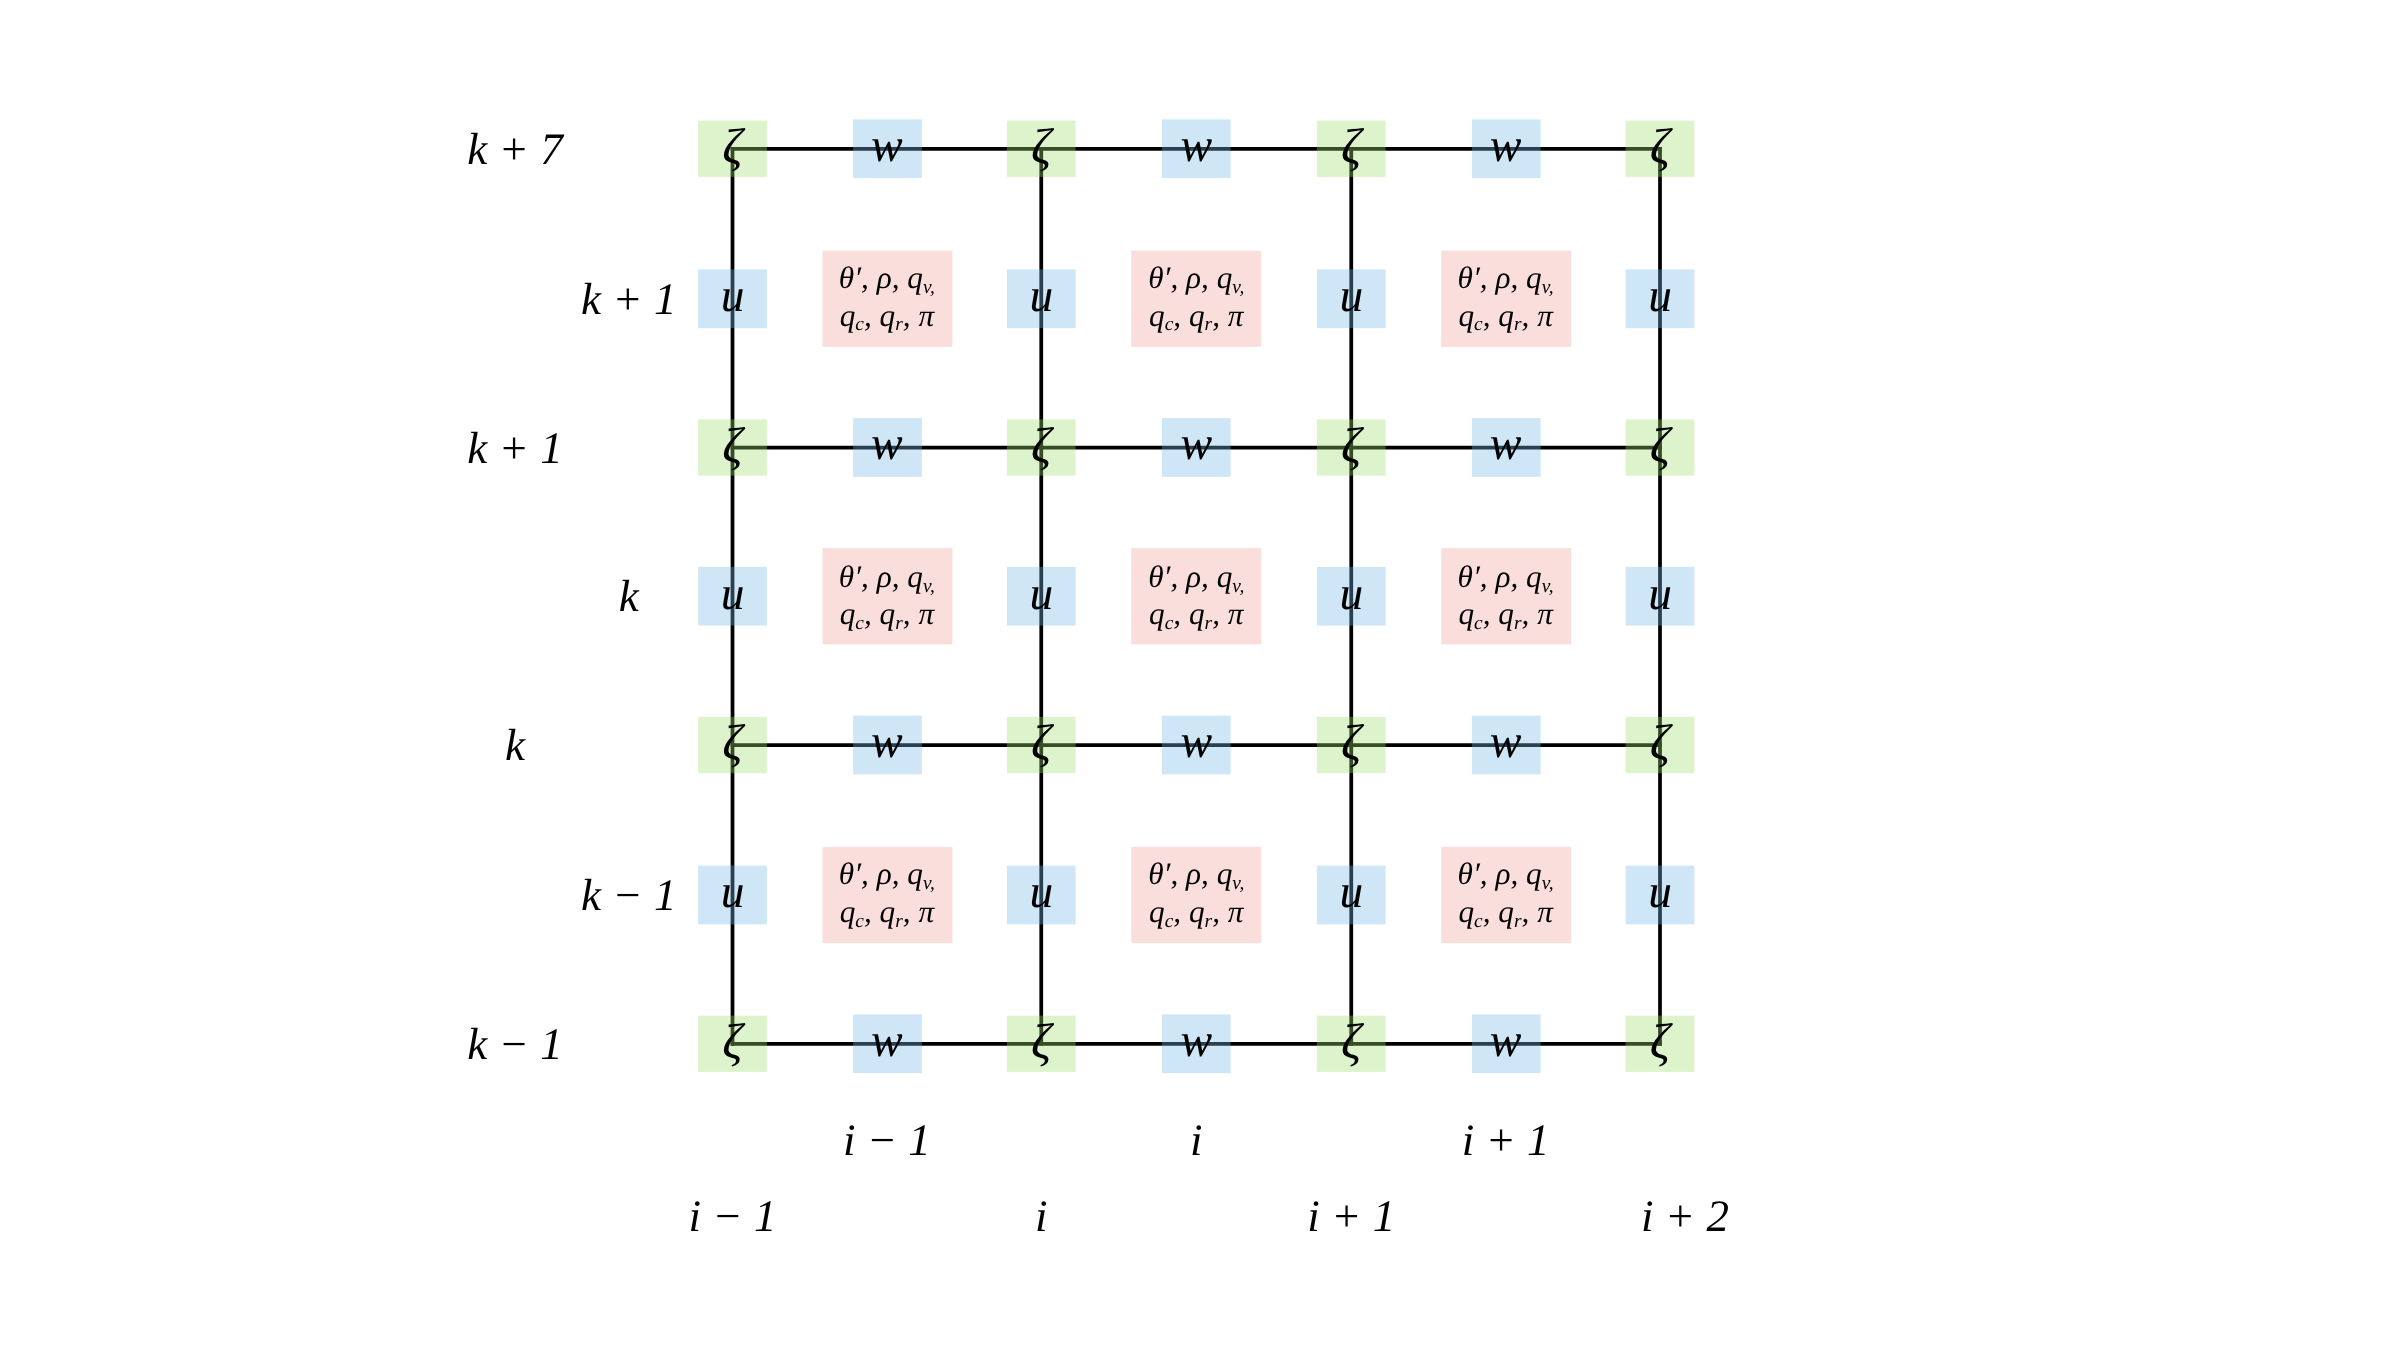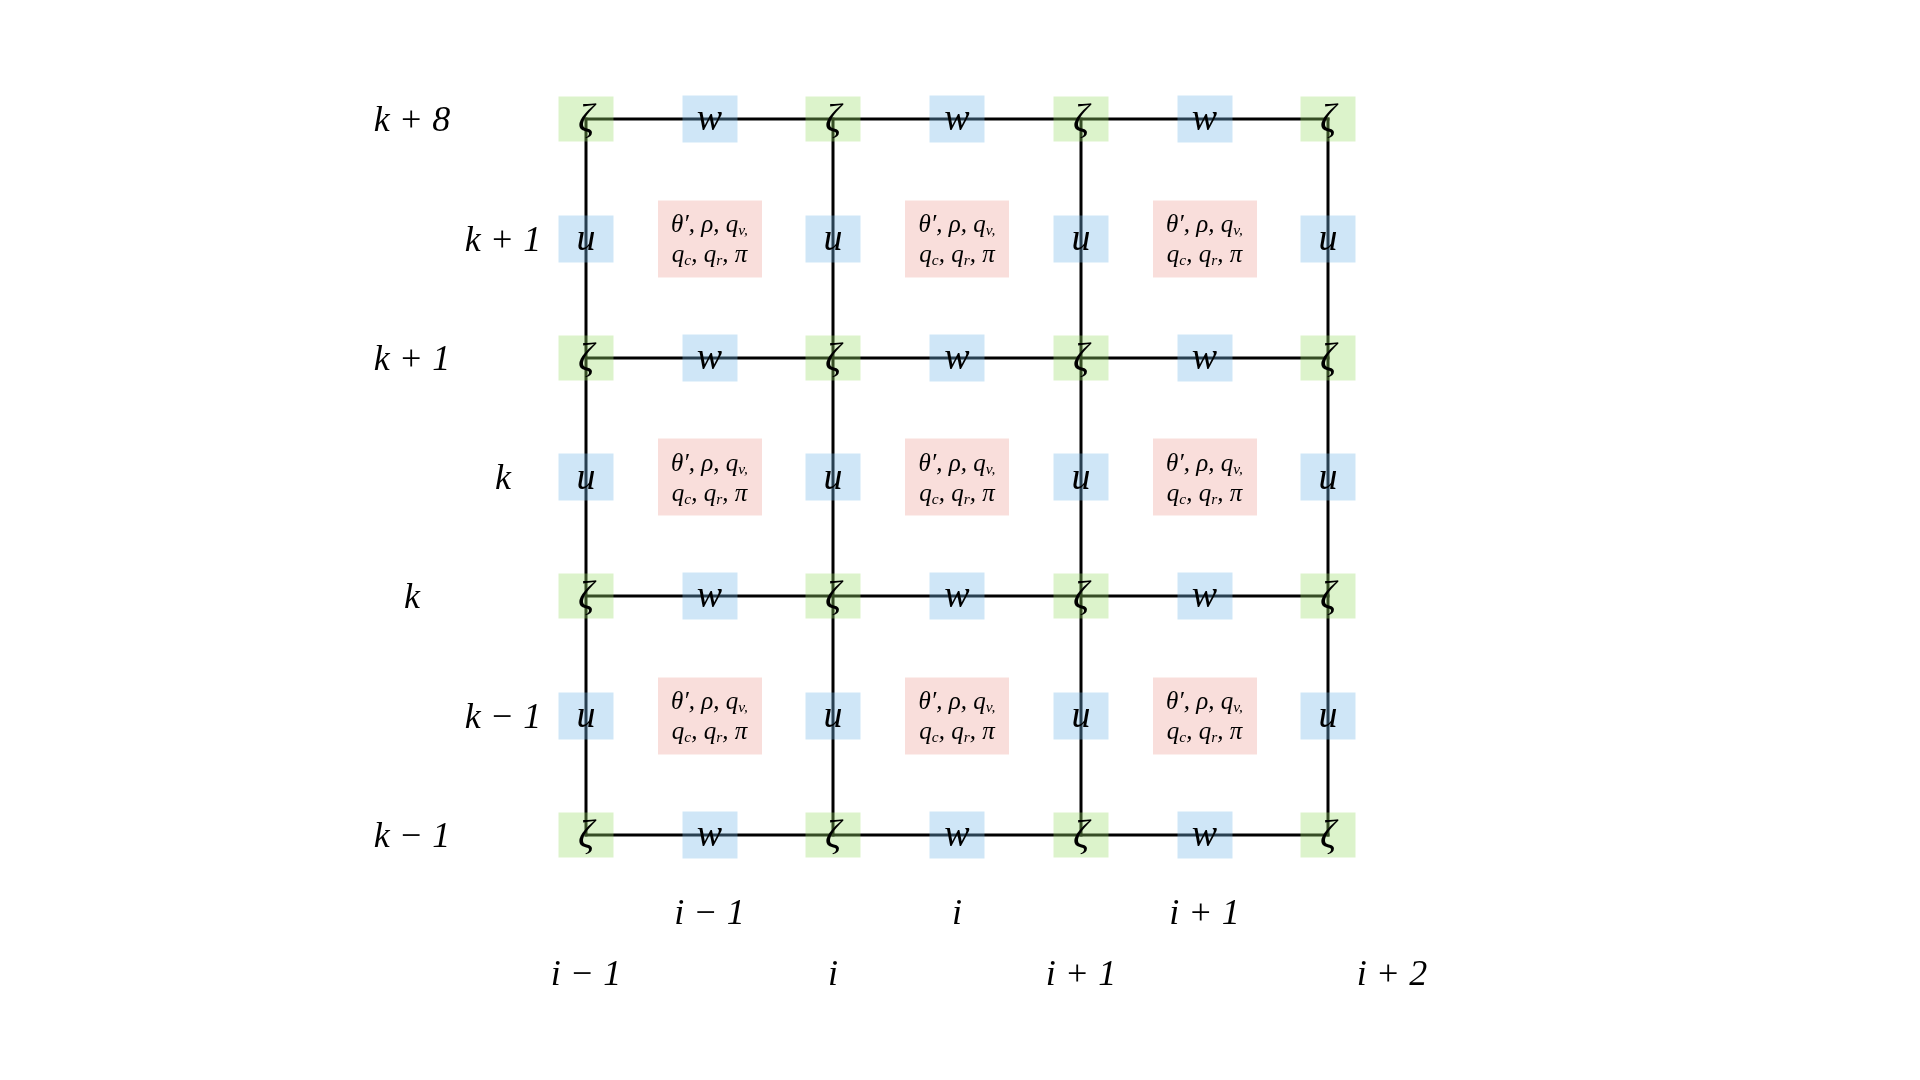--- a/index.html
+++ b/index.html
@@ -148,28 +148,28 @@
       <div class="box scalar-box" style="left: 957px; top: 715.5px; width: 104px; height: 77px; background: rgba(238, 161, 152, 0.35);">
         <div>θ′, ρ, q<sub>v,</sub></div>
         <div>q<sub>c</sub>, q<sub>r</sub>, π</div>
       </div>
       <div class="box scalar-box" style="left: 1204.5px; top: 715.5px; width: 104px; height: 77px; background: rgba(238, 161, 152, 0.35);">
         <div>θ′, ρ, q<sub>v,</sub></div>
         <div>q<sub>c</sub>, q<sub>r</sub>, π</div>
       </div>
     </div>
   <div id="layer-labels">
-      <div class="axis-label" style="left: 412px; top: 119px;">k + 8</div>
+      <div class="axis-label" style="left: 412px; top: 119px;">k + 7</div>
       <div class="axis-label" style="left: 412px; top: 358px;">k + 1</div>
       <div class="axis-label" style="left: 412px; top: 596px;">k</div>
       <div class="axis-label" style="left: 412px; top: 835px;">k − 1</div>
       <div class="axis-label" style="left: 503px; top: 238.5px;">k + 1</div>
       <div class="axis-label" style="left: 503px; top: 477px;">k</div>
       <div class="axis-label" style="left: 503px; top: 715.5px;">k − 1</div>
       <div class="axis-label" style="left: 709.5px; top: 912px;">i − 1</div>
       <div class="axis-label" style="left: 957px; top: 912px;">i</div>
       <div class="axis-label" style="left: 1204.5px; top: 912px;">i + 1</div>
       <div class="axis-label" style="left: 586px; top: 973px;">i − 1</div>
       <div class="axis-label" style="left: 833px; top: 973px;">i</div>
       <div class="axis-label" style="left: 1081px; top: 973px;">i + 1</div>
-      <div class="axis-label" style="left: 1392px; top: 973px;">i + 2</div>
+      <div class="axis-label" style="left: 1348px; top: 973px;">i + 2</div>
     </div>
 </div>
 
 </body></html>

